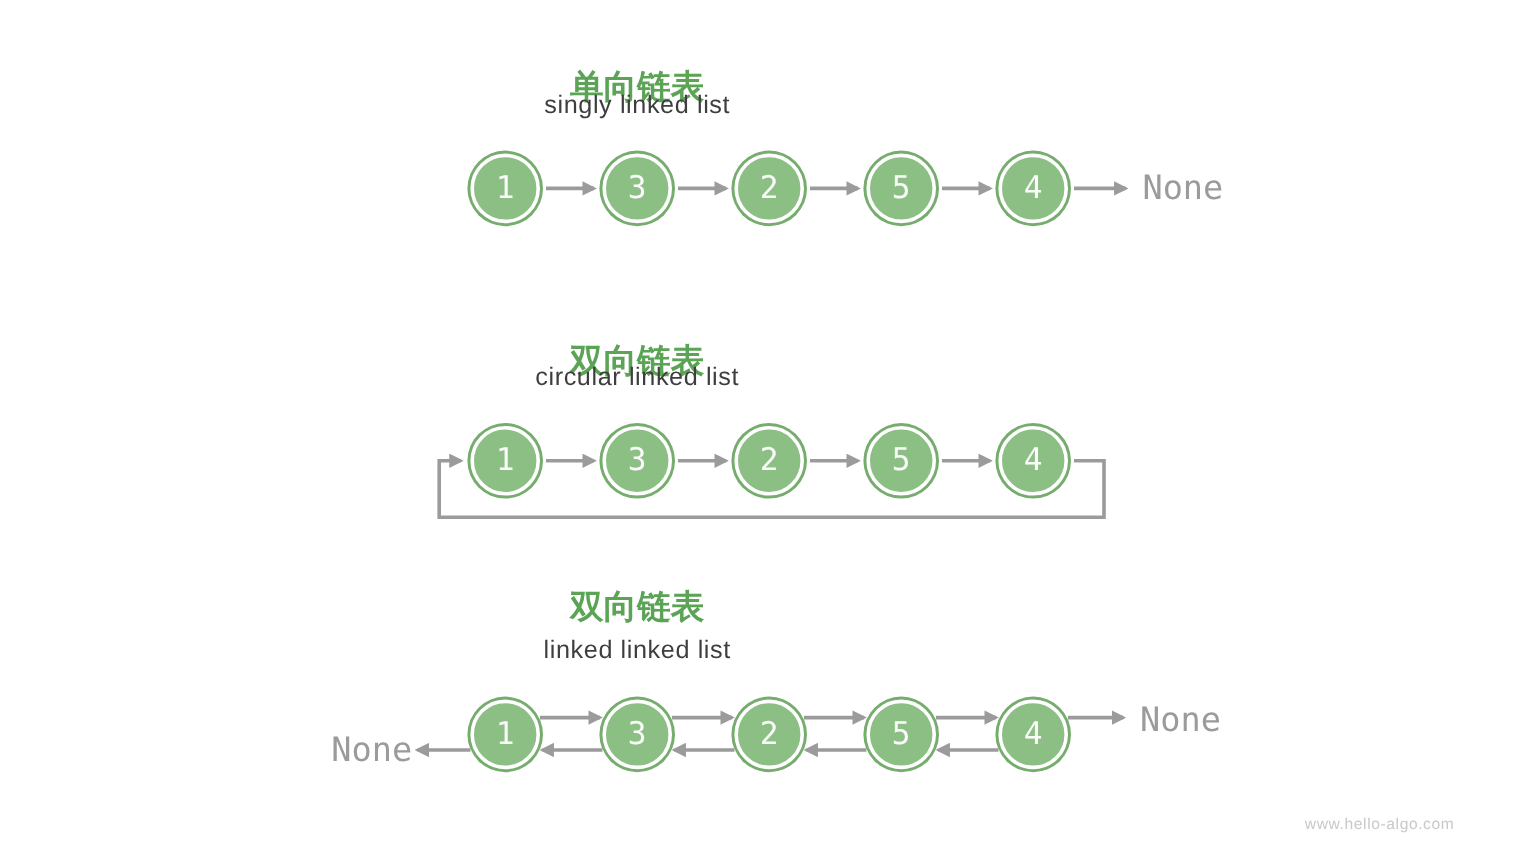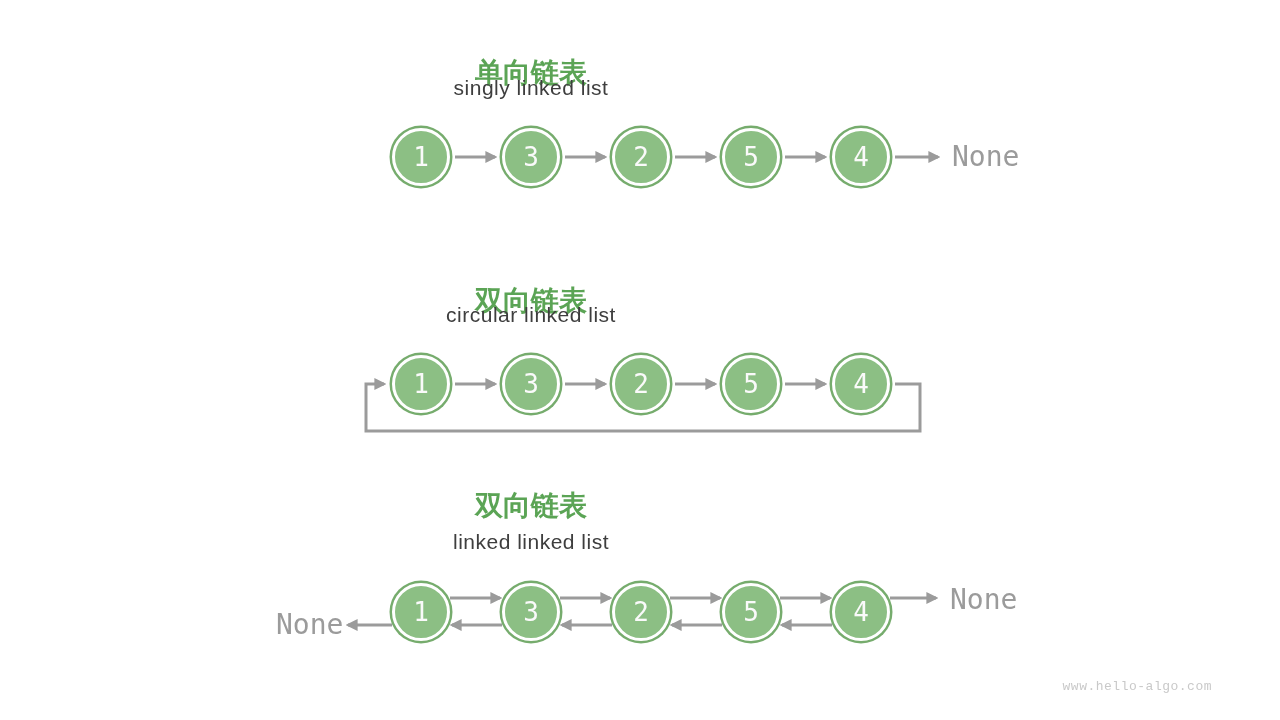--- a/index.html
+++ b/index.html
@@ -43,21 +43,21 @@
   .none-label{
     position:absolute;
     font-family:"DejaVu Sans Mono",monospace;
     font-size:28px;line-height:28px;
     color:var(--arrow);white-space:nowrap;
   }
   #connector-layer{position:absolute;left:0;top:0;pointer-events:none;}
   .ln{stroke:var(--arrow);stroke-width:3;fill:none;}
   .watermark{
     position:absolute;right:68px;top:679px;
-    font-family:Liberation Mono, monospace;
+    font-family:Liberation Sans, sans-serif;
     font-size:13px;color:var(--watermark);letter-spacing:0.5px;
   }
 </style>
 </head>
 <body>
 
 <svg id="connector-layer" width="1280" height="720" viewBox="0 0 1280 720">
   <defs>
     <marker id="ah" viewBox="0 0 10 10" refX="8" refY="5" markerWidth="4" markerHeight="4" orient="auto">
       <path d="M0,0 L10,5 L0,10 Z" style="fill:var(--arrow)"></path>

